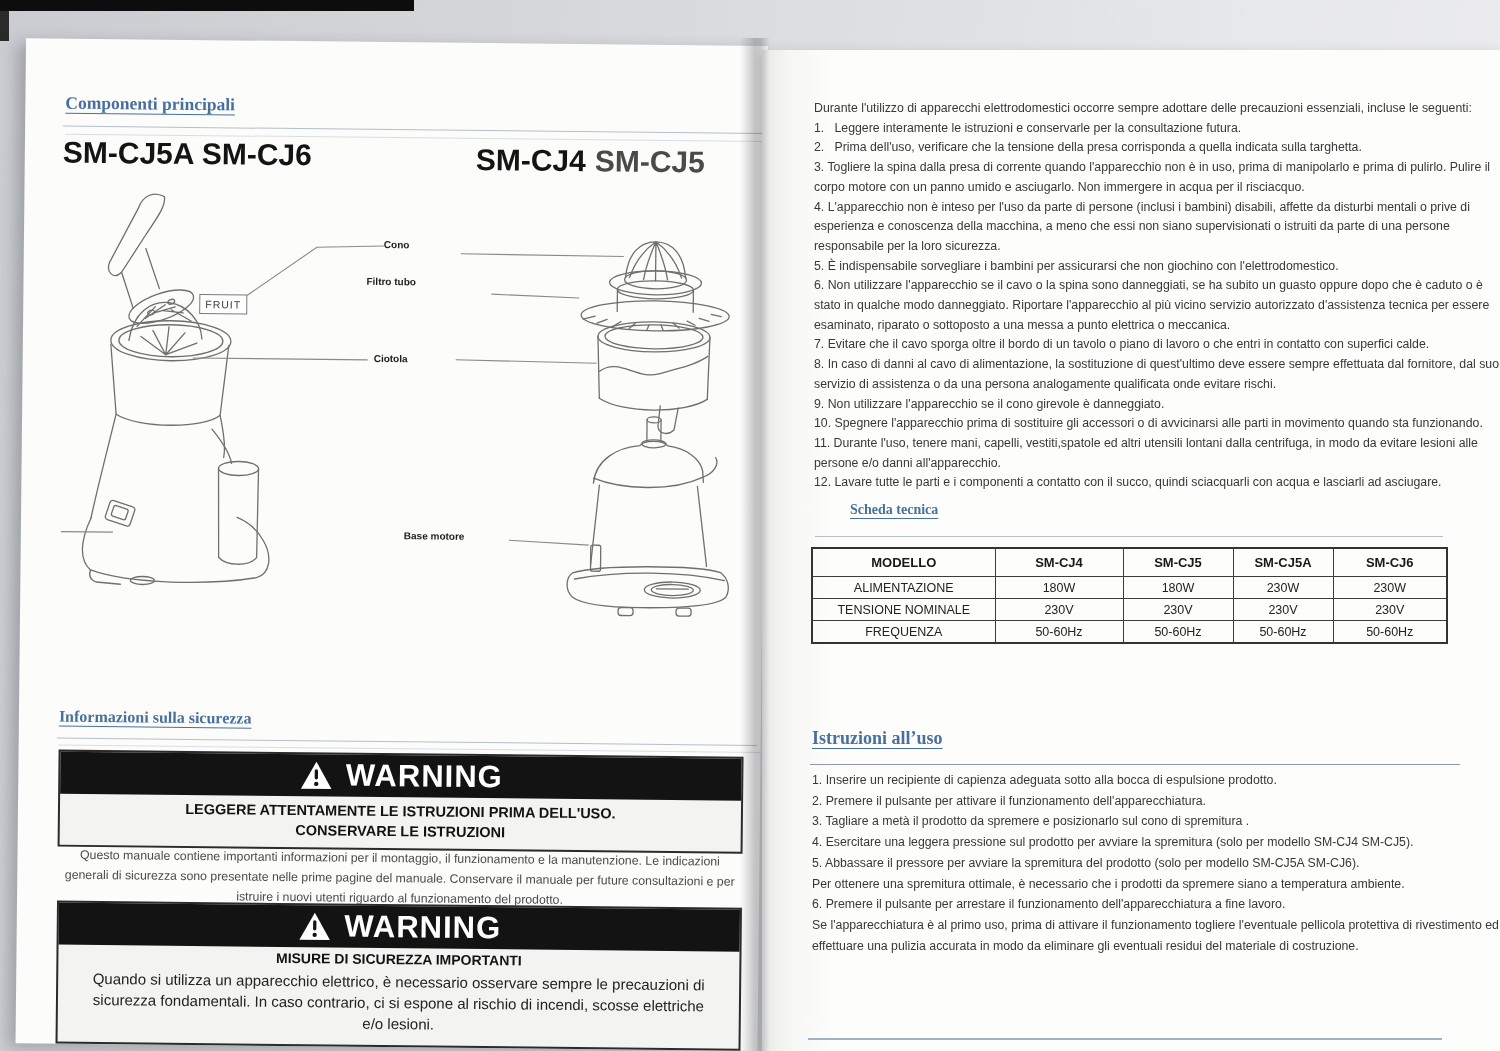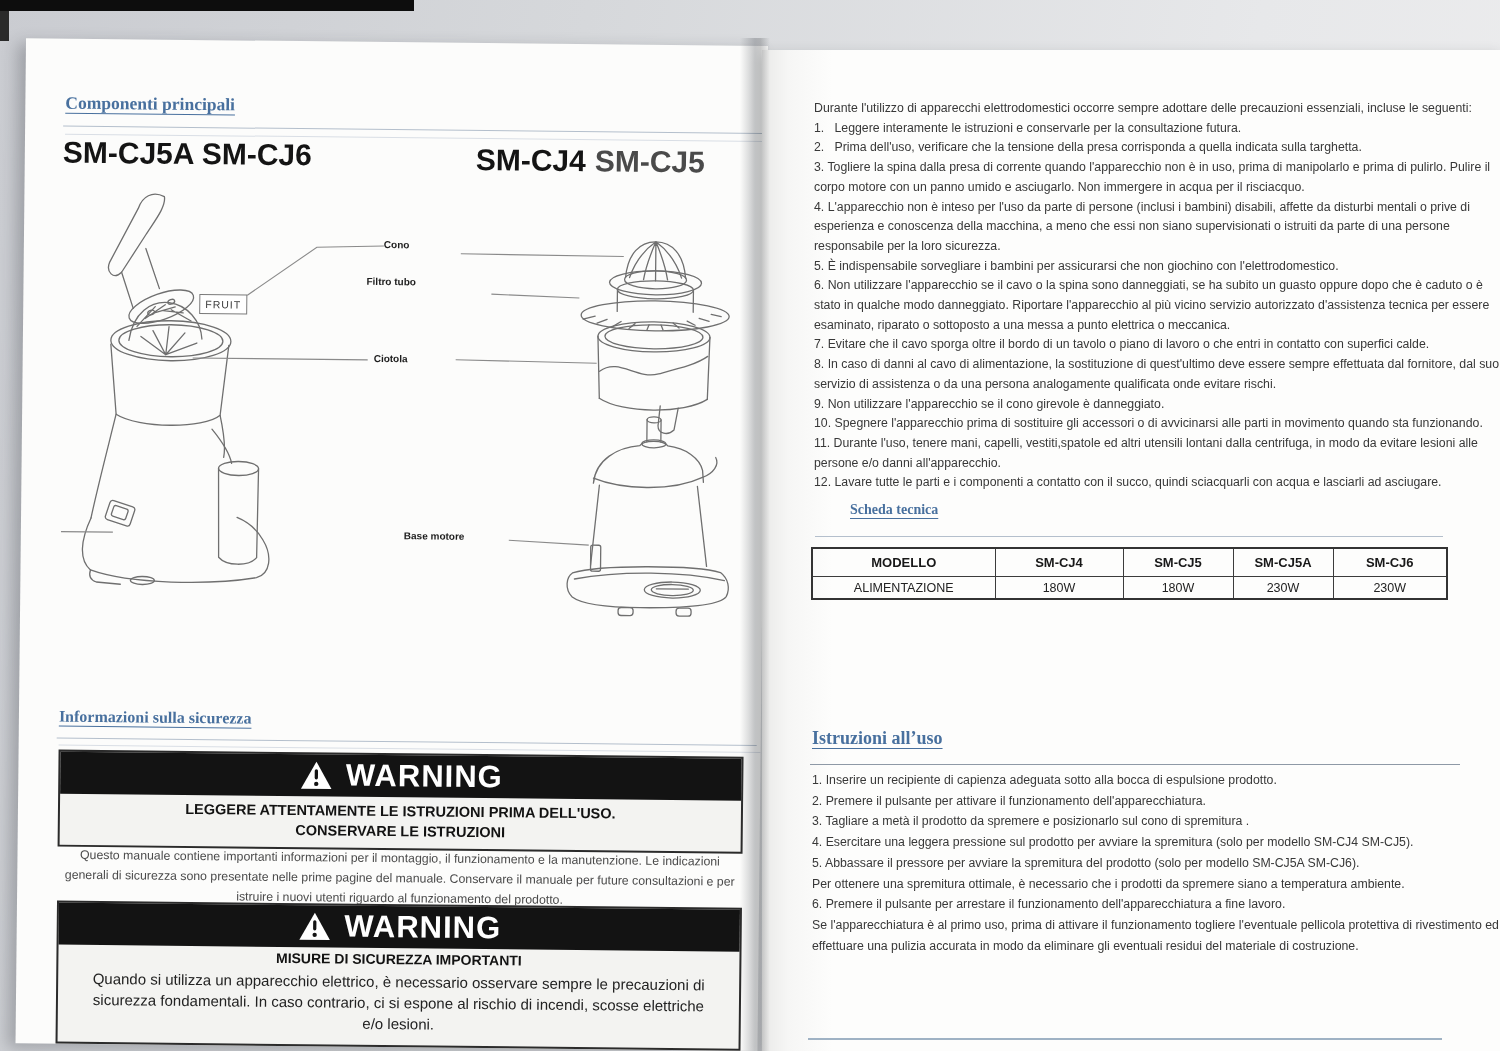--- a/index.html
+++ b/index.html
@@ -213,20 +213,34 @@
         </tr>
       </thead>
       <tbody>
         <tr>
           <td>ALIMENTAZIONE</td>
           <td>180W</td>
           <td>180W</td>
           <td>230W</td>
           <td>230W</td>
         </tr>
+        <tr>
+          <td>TENSIONE NOMINALE</td>
+          <td>230V</td>
+          <td>230V</td>
+          <td>230V</td>
+          <td>230V</td>
+        </tr>
+        <tr>
+          <td>FREQUENZA</td>
+          <td>50-60Hz</td>
+          <td>50-60Hz</td>
+          <td>50-60Hz</td>
+          <td>50-60Hz</td>
+        </tr>
       </tbody>
     </table>
 
     <div class="abs h-blue" style="left:50px;top:678px;font-size:18px;">Istruzioni all’uso</div>
     <div class="rule dark" style="left:48px;top:714px;width:650px;"></div>
 
     <div class="abs rp-text" style="left:50px;top:720px;width:690px;">
       <p style="line-height:20.7px">1. Inserire un recipiente di capienza adeguata sotto alla bocca di espulsione prodotto.</p>
       <p style="line-height:20.7px">2. Premere il pulsante per attivare il funzionamento dell'apparecchiatura.</p>
       <p style="line-height:20.7px">3. Tagliare a metà il prodotto da spremere e posizionarlo sul cono di spremitura .</p>

